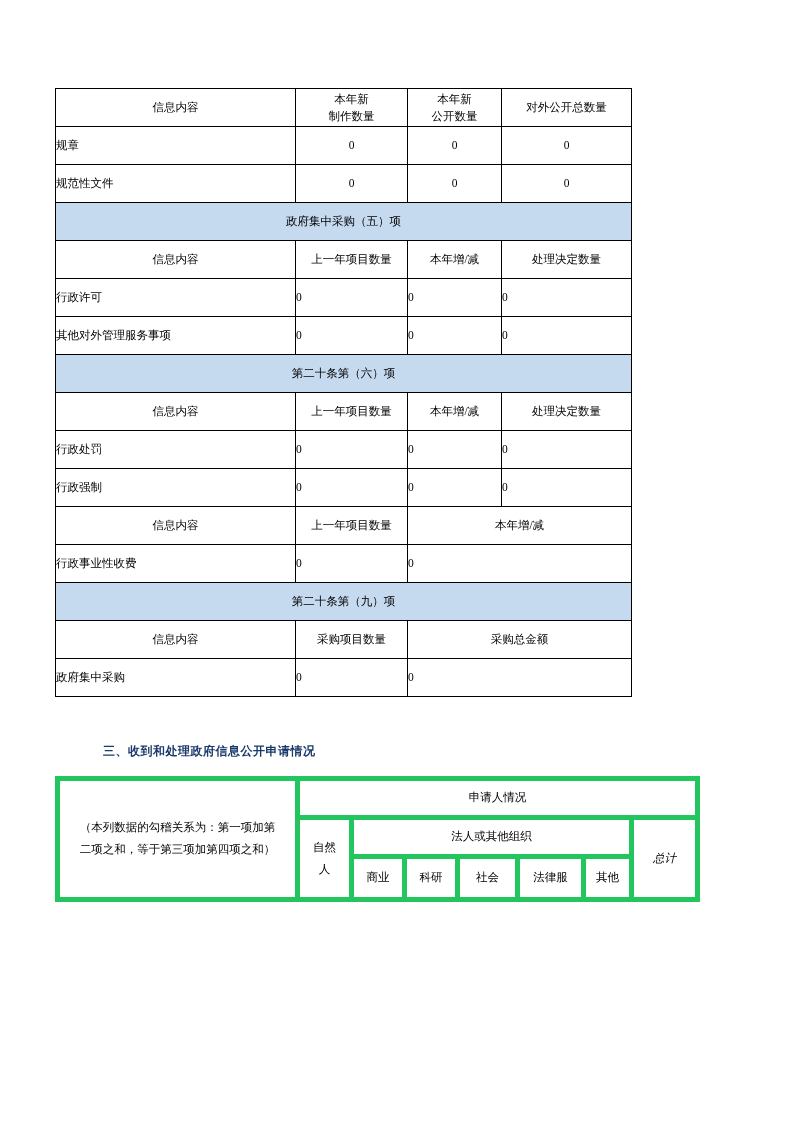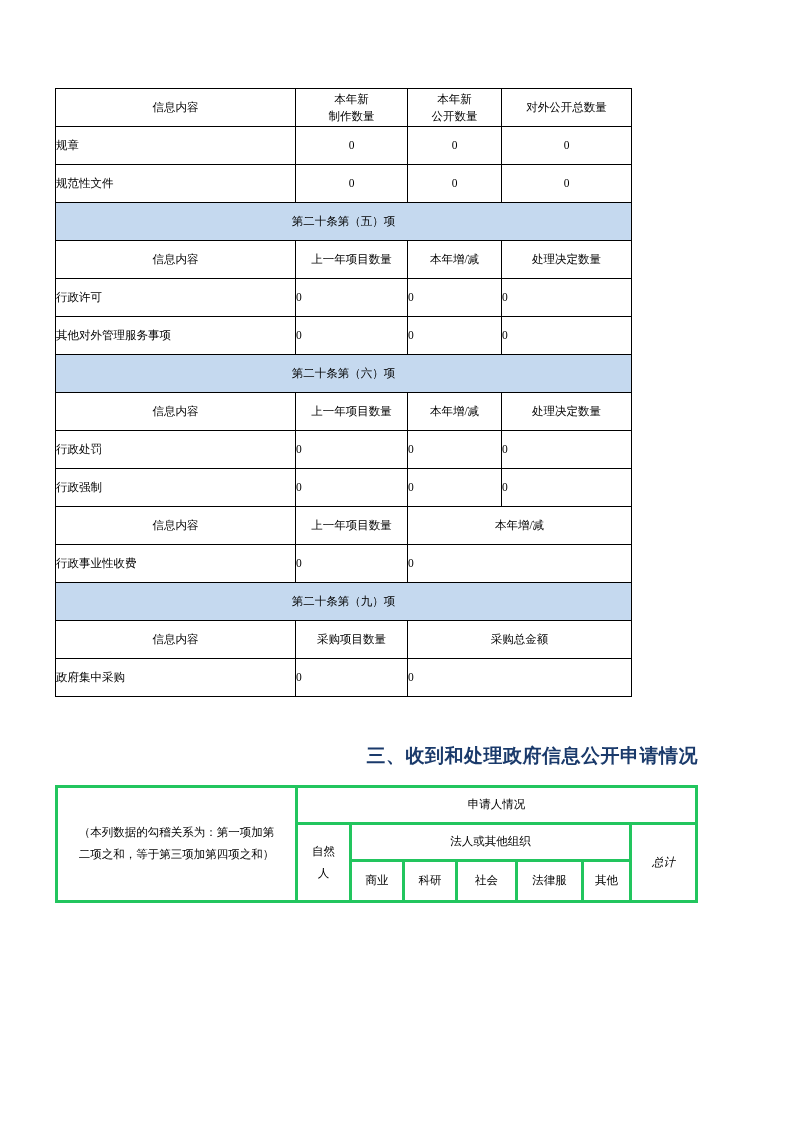--- a/index.html
+++ b/index.html
@@ -57,39 +57,38 @@
   .two-line {
     text-align: center;
     line-height: 1.9;
   }
   .tall {
     height: 84px;
   }
   .section-title {
     font-family: "Liberation Sans", sans-serif;
     font-weight: bold;
-    font-size: 19px;
+    font-size: 12px;
     color: #1a3a6b;
     margin: 0;
     padding: 0;
     letter-spacing: 0.5px;
-    text-align: right;
   }
   .title-wrap {
     margin-top: 46px;
     margin-bottom: 16px;
     padding-left: 48px;
   }
   table.apply {
     border-collapse: collapse;
     table-layout: fixed;
     width: 600px;
   }
   table.apply td {
-    border: 3px solid #22c55e;
+    border: 5px solid #22c55e;
     padding: 0;
     font-size: 11.5px;
     line-height: 1.9;
     vertical-align: middle;
     text-align: center;
   }
   .desc-cell {
     text-align: center;
     padding: 6px 8px;
     line-height: 2.2;
@@ -146,21 +145,21 @@
         <td class="c-numc">0</td>
       </tr>
       <tr>
         <td class="c-left">规范性文件</td>
         <td class="c-numc">0</td>
         <td class="c-numc">0</td>
         <td class="c-numc">0</td>
       </tr>
 
       <tr>
-        <td class="hdr-band" colspan="4">第二十条第（五）项</td>
+        <td class="hdr-band" colspan="4">政府集中采购（五）项</td>
       </tr>
       <tr>
         <td class="c-label">信息内容</td>
         <td class="c-label">上一年项目数量</td>
         <td class="c-label">本年增/减</td>
         <td class="c-label">处理决定数量</td>
       </tr>
       <tr>
         <td class="c-left">行政许可</td>
         <td class="c-num">0</td>

